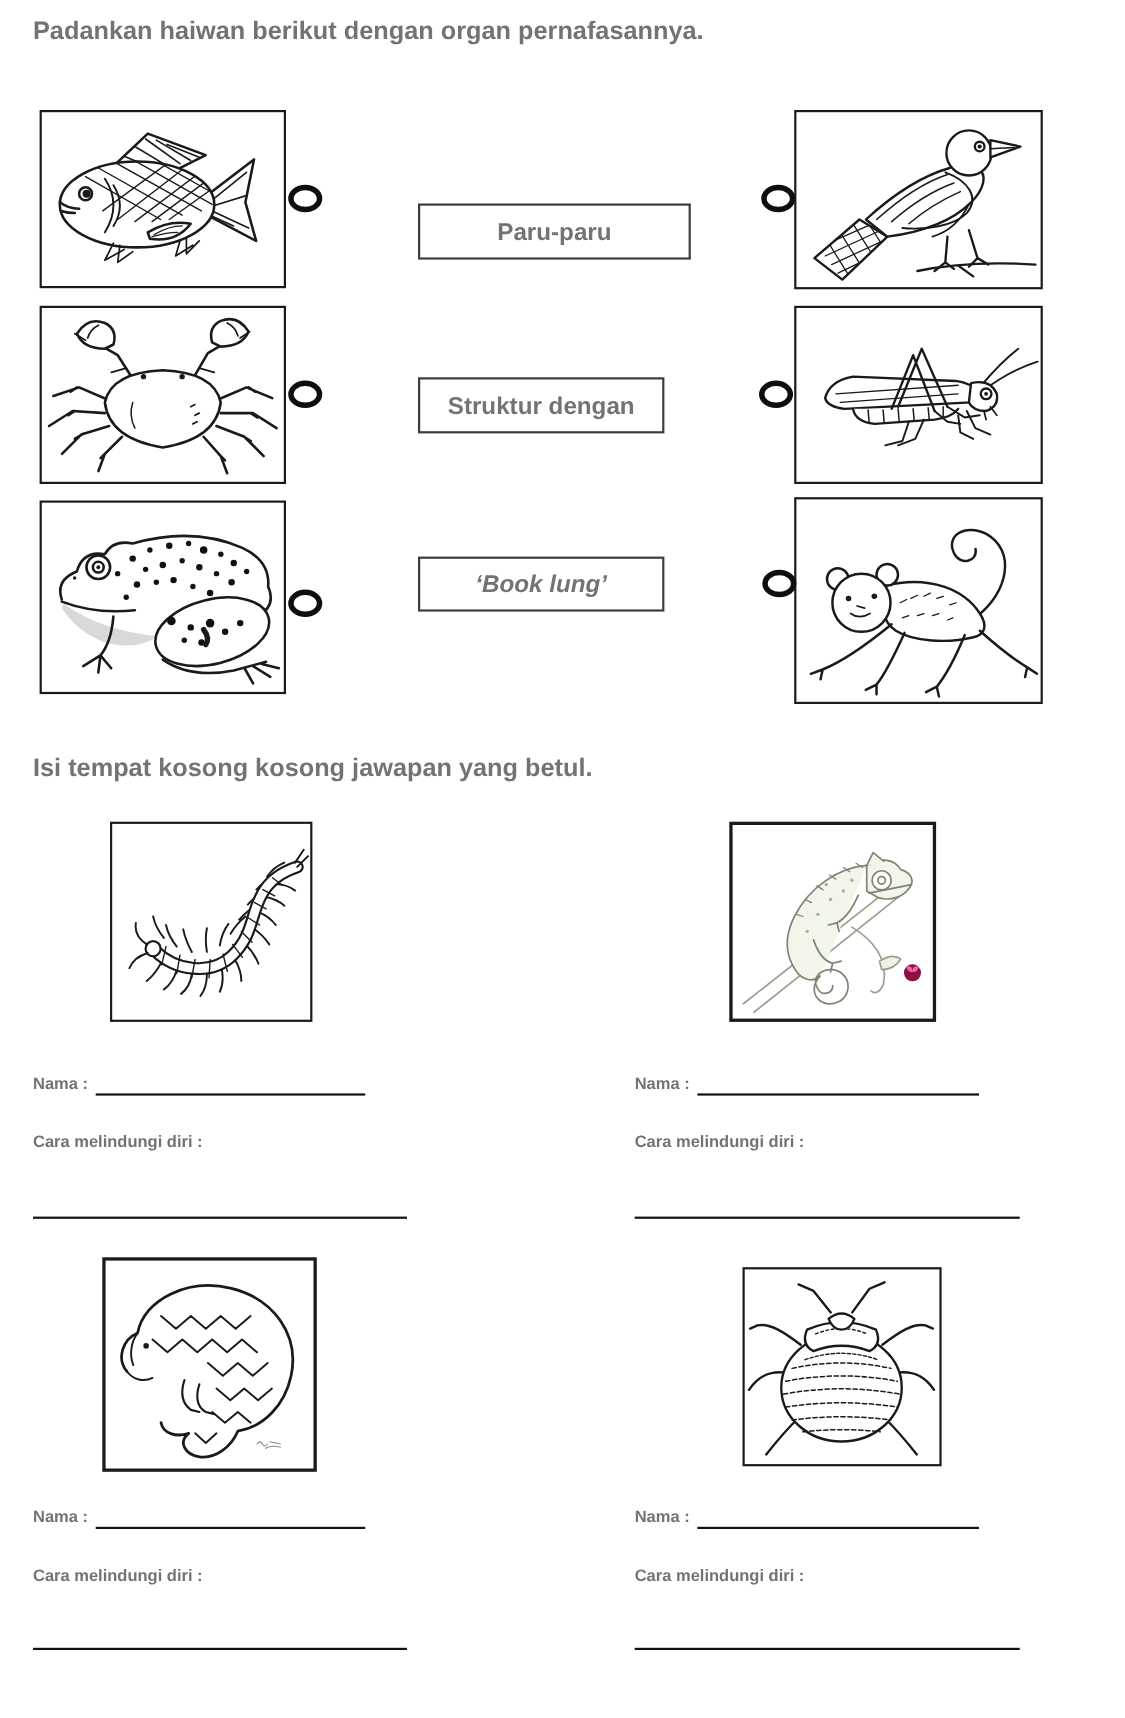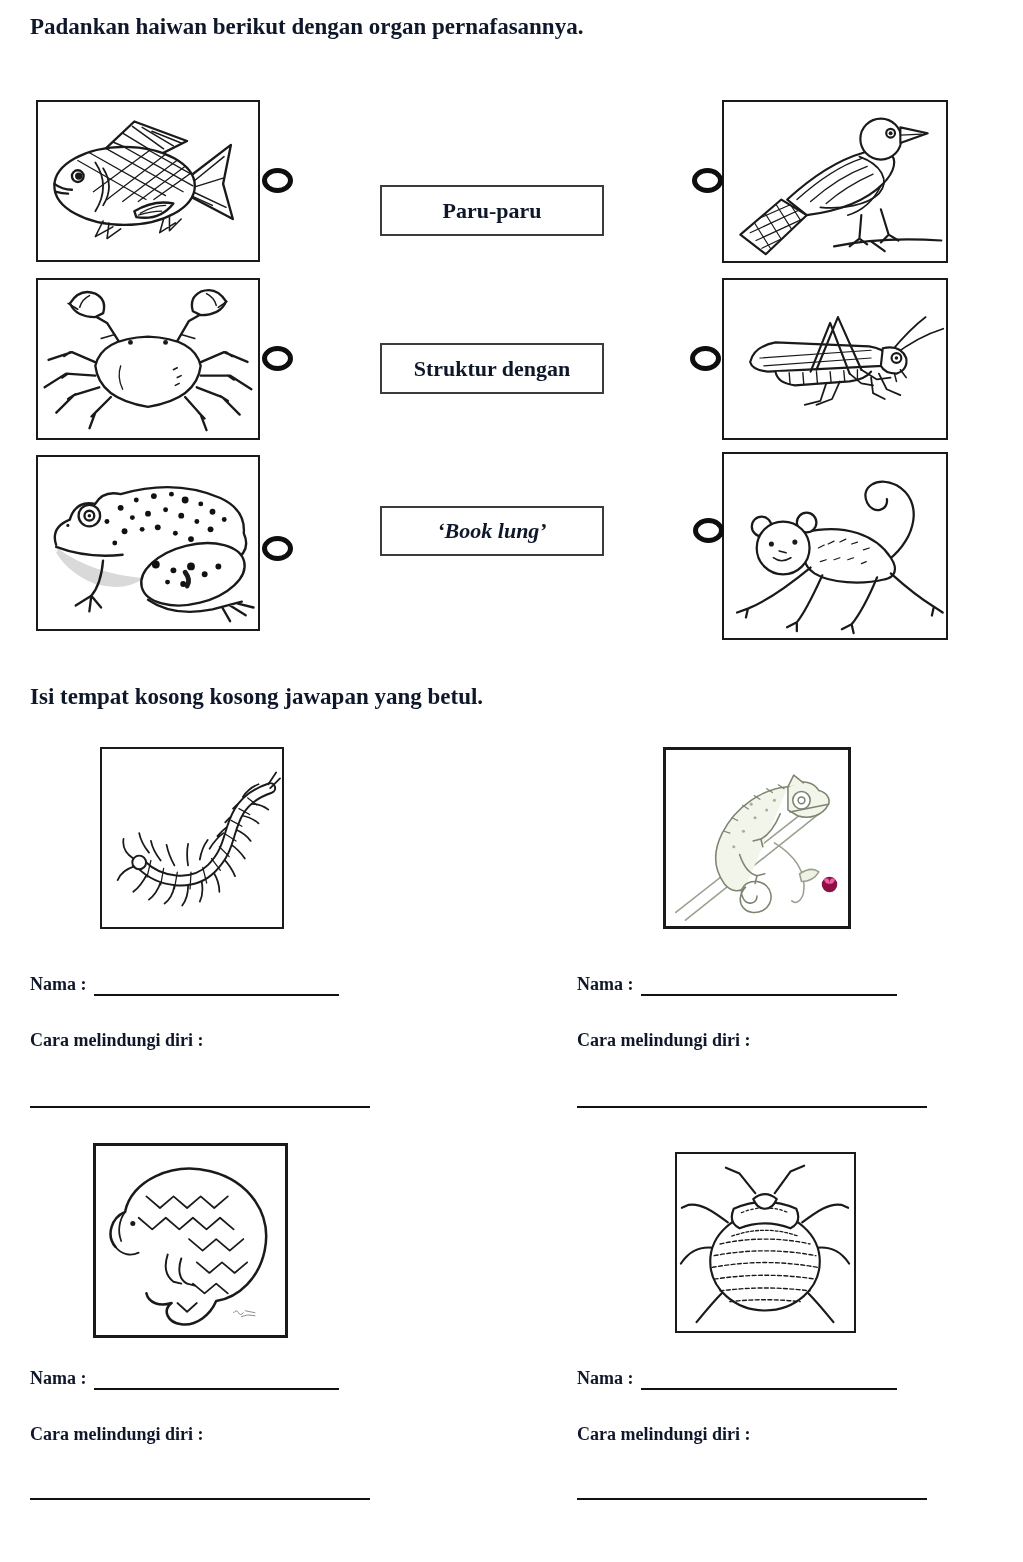--- a/index.html
+++ b/index.html
@@ -1,26 +1,26 @@
 <!DOCTYPE html>
 <html><head>
 <meta charset="utf-8">
 <style>
   html,body{margin:0;padding:0;background:#fff;}
   .page{position:relative;width:1023px;height:1562px;background:#fff;overflow:hidden;
-        font-family:Liberation Serif, serif;color:#0f172a;}
+        font-family:Liberation Sans, sans-serif;color:#737373;}
   .h1{position:absolute;font-weight:bold;font-size:23px;white-space:nowrap;}
   .card{position:absolute;background:#fff;border:2px solid #1a1a1a;box-sizing:border-box;overflow:hidden;}
   .card svg{width:100%;height:100%;display:block;}
   .thick{border-width:3px;}
   .obox{position:absolute;border:2px solid #3c3c3c;background:#fff;display:flex;align-items:center;justify-content:center;
         font-weight:bold;font-size:22px;box-sizing:border-box;}
   .italic{font-style:italic;}
   .mcircle{position:absolute;width:31px;height:25px;border:5.5px solid #0e0e0e;border-radius:50%;box-sizing:border-box;background:#fff;}
-  .field{position:absolute;font-weight:bold;font-size:18px;white-space:nowrap;}
+  .field{position:absolute;font-weight:bold;font-size:15px;white-space:nowrap;}
   .blank{display:inline-block;height:24px;border-bottom:2.6px solid #111;margin-left:7px;vertical-align:-6px;}
   .ansline{position:absolute;height:0;border-bottom:2.8px solid #111;}
 </style>
 </head>
 <body>
 
 <div class="page">
 
   <div class="h1" style="left:30px;top:14px;">Padankan haiwan berikut dengan organ pernafasannya.</div>
 
@@ -126,21 +126,21 @@
         </g>
         <path d="M150,118 q6,8 2,14" stroke-width="5"></path>
       </g>
     </svg>
   </div>
 
   <div class="mcircle" style="left:262px;top:168px;"></div>
   <div class="mcircle" style="left:262px;top:346px;"></div>
   <div class="mcircle" style="left:262px;top:536px;"></div>
 
-  <div class="obox" style="left:380px;top:185px;width:224px;height:51px;">Paru-paru</div>
+  <div class="obox" style="left:380px;top:185px;width:248px;height:51px;">Paru-paru</div>
   <div class="obox" style="left:380px;top:343px;width:224px;height:51px;">Struktur dengan</div>
   <div class="obox italic" style="left:380px;top:506px;width:224px;height:50px;">‘Book lung’</div>
 
   <div class="card" style="left:722px;top:100px;width:226px;height:163px;">
     <svg viewBox="0 0 226 163">
       <defs>
           <clipPath id="btail">
             <path d="M16,136 L58,100 L84,116 L42,156 Z"></path>
           </clipPath>
         </defs>

